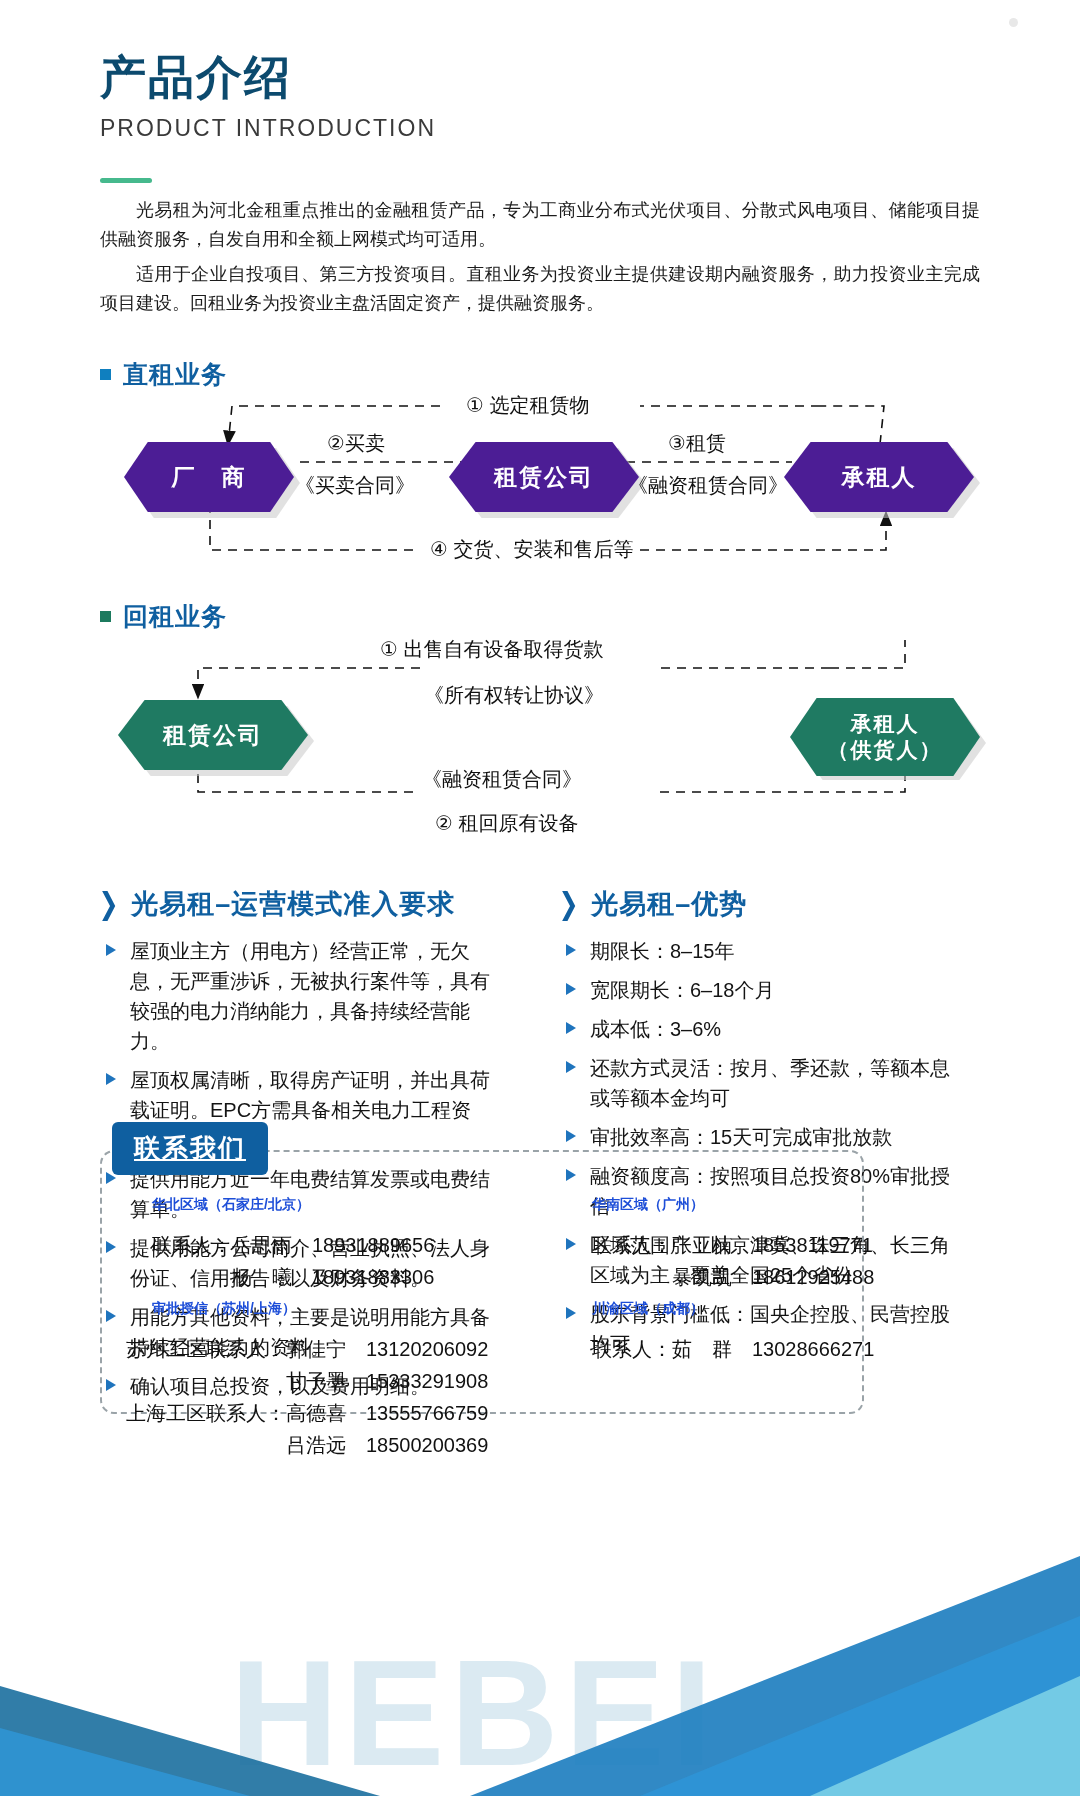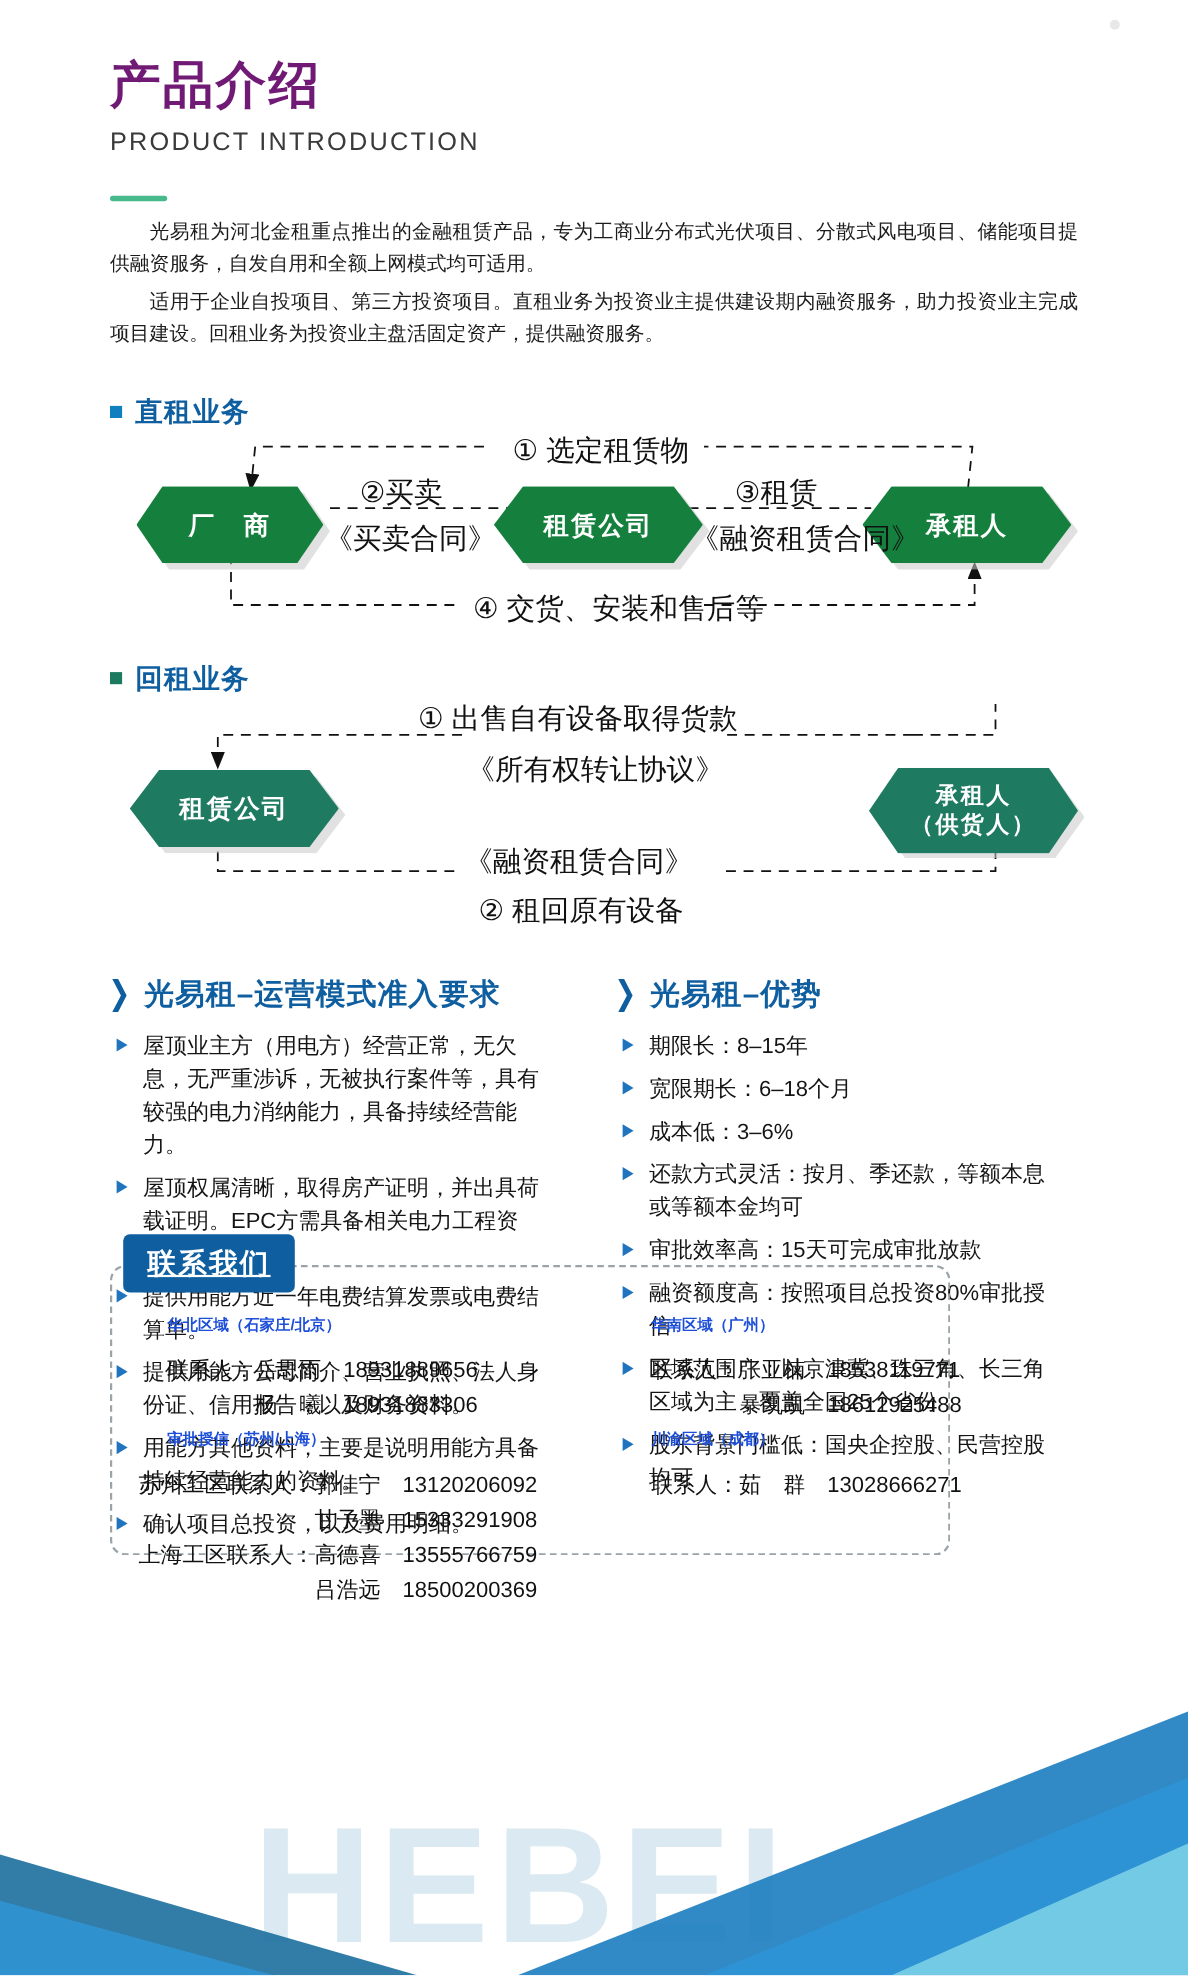--- a/index.html
+++ b/index.html
@@ -9,21 +9,21 @@
     font-family:"Liberation Sans","DejaVu Sans",sans-serif;
     color:#1a1a1a;
     position:relative;
     overflow:hidden;
   }
   .page{position:relative;width:1080px;height:1796px;}
 
   
   .header{position:absolute;left:100px;top:52px;}
   .title-cn{
-    font-size:46px;font-weight:bold;letter-spacing:2px;color:#701a75;
+    font-size:46px;font-weight:bold;letter-spacing:2px;color:#0c4a6e;
     margin:0;line-height:1.1;
   }
   .title-en{
     font-size:23px;letter-spacing:2px;color:#3a3a3a;margin:12px 0 0 0;
     font-weight:400;
   }
   .title-rule{
     position:absolute;left:100px;top:178px;width:52px;height:5px;
     background:#46b98d;border-radius:3px;
   }
@@ -41,33 +41,33 @@
   .sec-head .sq.blue{background:#0f7fbf;}
   .sec-head .txt{font-size:25px;color:#0f5fa0;font-weight:bold;letter-spacing:1px;}
   .sec-head .txt.green{color:#0f5fa0;}
 
   
   .diagram{position:absolute;left:80px;}
   .hexbox{
     position:absolute;width:170px;height:70px;
     display:flex;align-items:center;justify-content:center;
     color:#fff;font-size:23px;font-weight:bold;letter-spacing:2px;
-    background:#15803d;
+    background:#4c1d95;
     clip-path:polygon(14% 0,86% 0,100% 50%,86% 100%,14% 100%,0 50%);
     box-shadow:none;
   }
   .hexbox.wide{width:190px;}
   .hexbox.green{background:#1f7a62;}
   .hexshadow{
     position:absolute;width:170px;height:70px;background:#c9c9c9;opacity:.55;
     clip-path:polygon(14% 0,86% 0,100% 50%,86% 100%,14% 100%,0 50%);
   }
   .hexshadow.wide{width:190px;}
   .diag-label{
-    position:absolute;font-size:26px;color:#111;white-space:nowrap;
+    position:absolute;font-size:20px;color:#111;white-space:nowrap;
   }
 
   
   .col-head{position:absolute;display:flex;align-items:center;gap:10px;}
   .col-head .chev{
     color:#0f5fa0;font-size:30px;line-height:1;font-weight:bold;
     transform:scaleX(.8);
   }
   .col-head .label{font-size:27px;color:#0f5fa0;font-weight:bold;letter-spacing:1px;}
 

